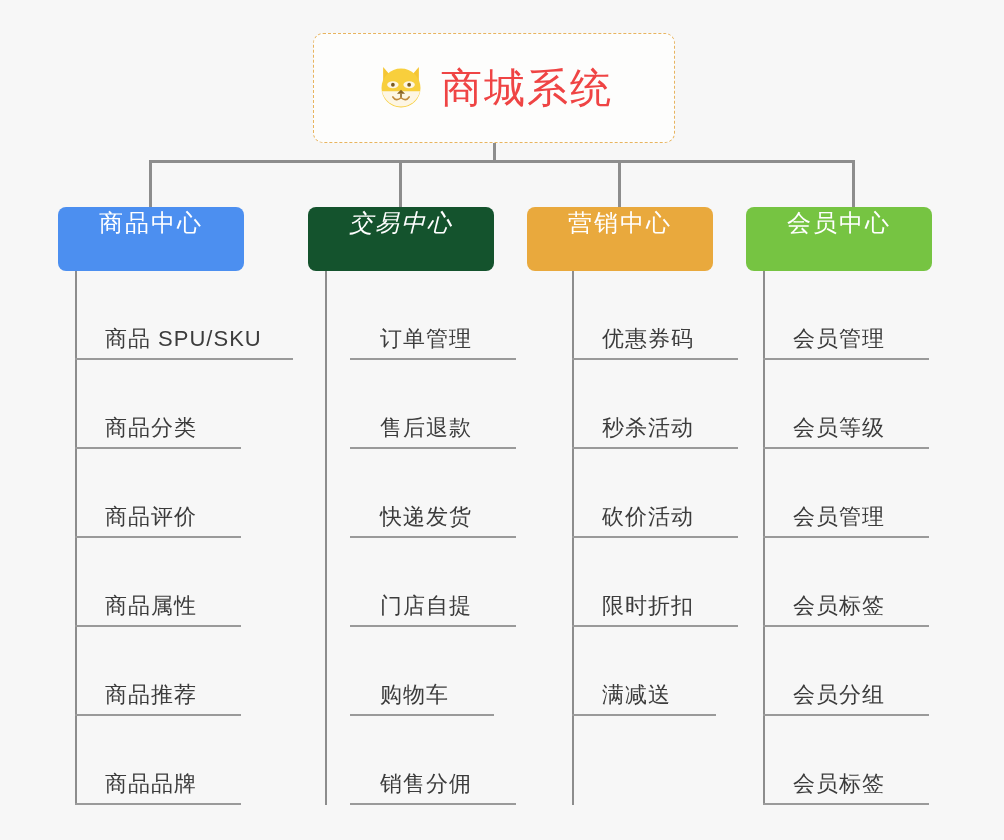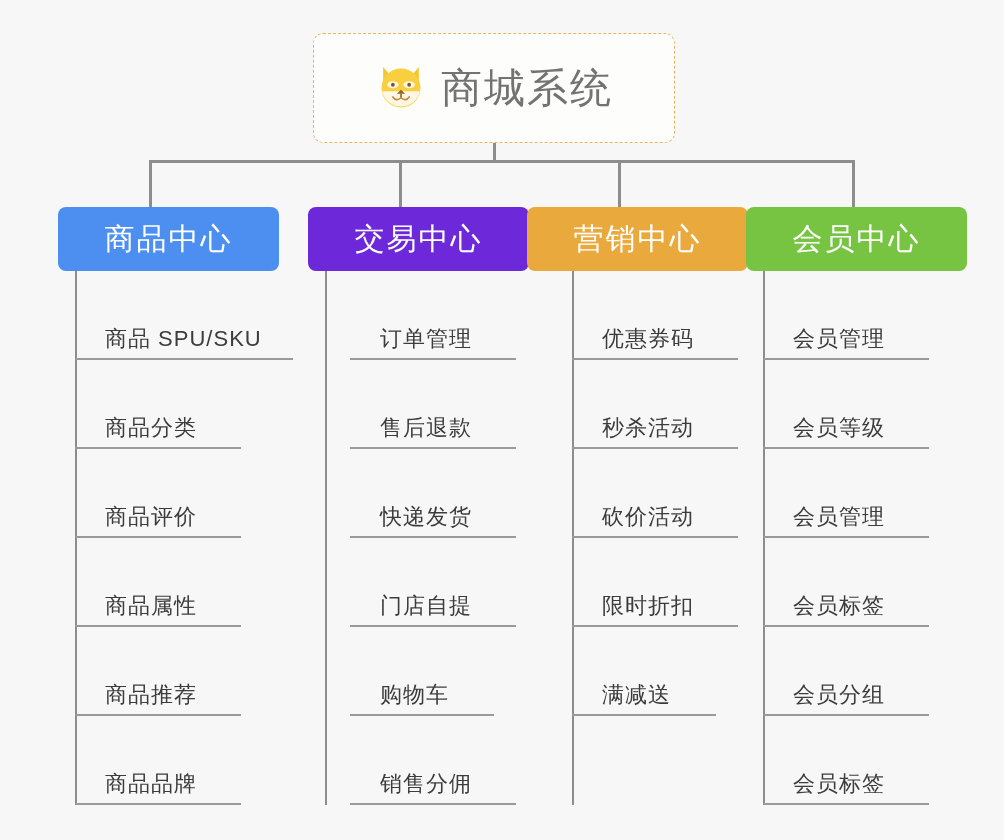--- a/index.html
+++ b/index.html
@@ -37,21 +37,21 @@
     gap: 14px;
   }
   .root-emoji {
     width: 52px;
     height: 52px;
     flex: 0 0 52px;
     display: block;
   }
   .root-title {
     font-size: 41px;
-    color: #737373;
+    color: #ef4444;
     letter-spacing: 2px;
     line-height: 1;
     white-space: nowrap;
   }
 
   
   .conn {
     position: absolute;
     background: #8d8d8d;
   }
@@ -70,28 +70,27 @@
   .conn-drop {           
     top: 160px;
     width: 3px;
     height: 47px;
   }
 
   
   .cat-box {
     position: absolute;
     top: 207px;
-    width: 221px;
+    width: 186px;
     height: 64px;
     border-radius: 8px;
     display: flex;
-    align-items: center;
     justify-content: center;
     color: #ffffff;
-    font-size: 30px;
+    font-size: 24px;
     letter-spacing: 2px;
   }
 
   
   .leaf-col {
     position: absolute;
     top: 271px;
     width: 200px;
   }
   .leaf-spine {
@@ -152,21 +151,21 @@
 
   <div class="conn conn-drop" style="left:149px"></div>
   <div class="conn conn-drop" style="left:399px"></div>
   <div class="conn conn-drop" style="left:618px"></div>
   <div class="conn conn-drop" style="left:852px"></div>
 
   <div id="cat-layer">
       <div class="cat-box" style="left: 58px; background: rgb(76, 143, 240);">
         <span>商品中心</span>
       </div>
-      <div class="cat-box" style="left: 308px; background: #6d28d9;">
+      <div class="cat-box" style="left: 308px; background: #14532d; font-style: italic;">
         <span>交易中心</span>
       </div>
       <div class="cat-box" style="left: 527px; background: rgb(233, 169, 61);">
         <span>营销中心</span>
       </div>
       <div class="cat-box" style="left: 746px; background: rgb(118, 196, 66);">
         <span>会员中心</span>
       </div>
     </div>
 

